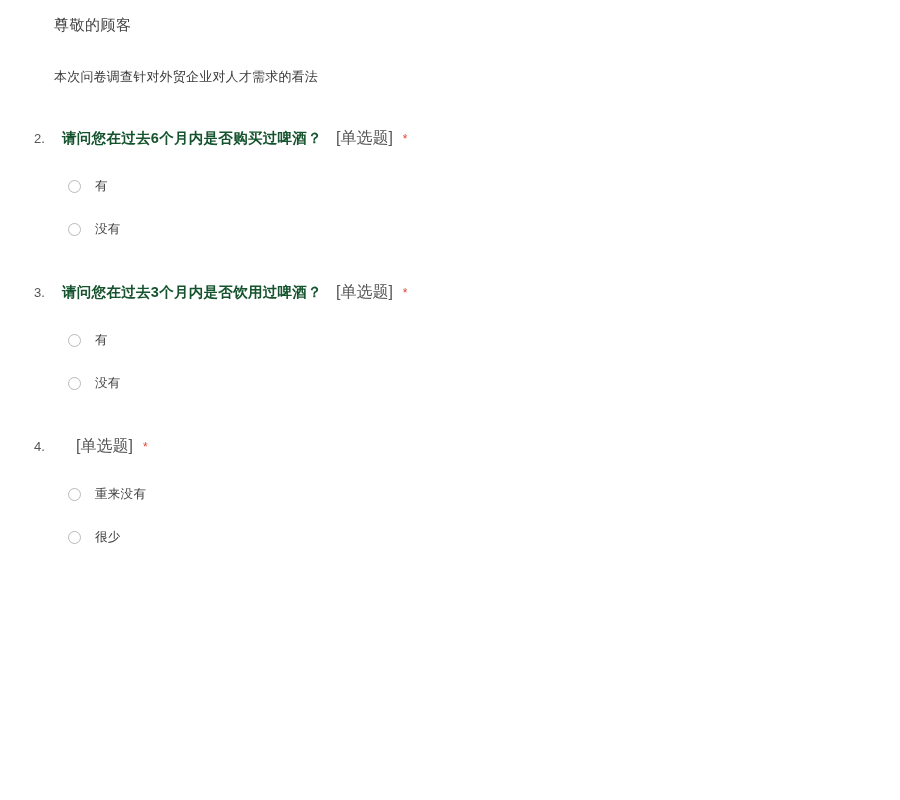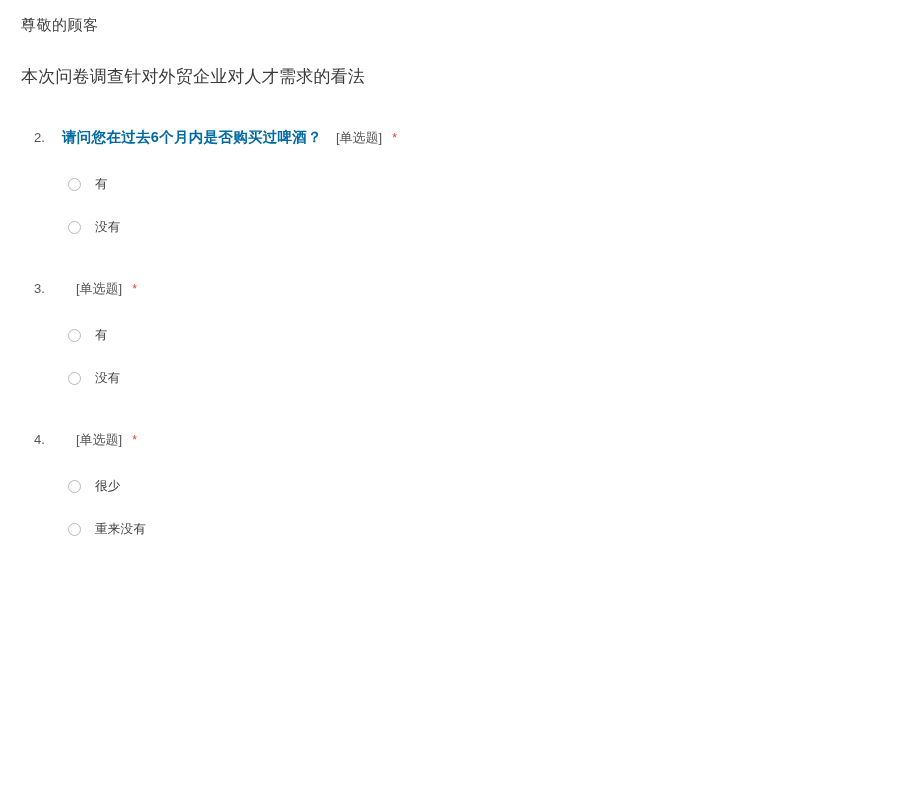--- a/index.html
+++ b/index.html
@@ -15,33 +15,33 @@
     overflow: hidden;
   }
   .page {
     position: relative;
     width: 900px;
     height: 800px;
     box-sizing: border-box;
     padding: 0;
   }
   .survey-header {
-    padding: 14px 0 0 21px;
+    padding: 14px 0 0 54px;
   }
   .survey-title {
     font-size: 15px;
     color: #444444;
     font-weight: 400;
     letter-spacing: 0.5px;
     margin: 0;
     padding: 0;
     line-height: 22px;
   }
   .survey-desc {
-    font-size: 17px;
+    font-size: 13px;
     color: #3a3a3a;
     margin: 0;
     padding: 32px 0 0 0;
     line-height: 18px;
     letter-spacing: 0.2px;
   }
   .questions {
     padding: 42px 0 0 0;
   }
   .question-block {
@@ -56,26 +56,26 @@
   .q-num {
     width: 28px;
     flex: 0 0 28px;
     font-size: 13px;
     color: #555555;
     font-weight: 400;
   }
   .q-text {
     font-size: 14.5px;
     font-weight: bold;
-    color: #0369a1;
+    color: #14532d;
     letter-spacing: 0.3px;
     white-space: nowrap;
   }
   .q-type {
-    font-size: 13px;
+    font-size: 16px;
     color: #555555;
     margin-left: 14px;
     white-space: nowrap;
     text-align: center;
   }
   .q-required {
     font-size: 12px;
     color: #e8433a;
     margin-left: 10px;
   }
@@ -133,20 +133,21 @@
         <div class="option-row">
           <span class="radio"></span>
           <span class="option-label">没有</span>
         </div>
       </div>
     </div>
 
     <div class="question-block">
       <div class="question-head">
         <span class="q-num">3.</span>
+        <span class="q-text">请问您在过去3个月内是否饮用过啤酒？</span>
         <span class="q-type">[单选题]</span>
         <span class="q-required">*</span>
       </div>
       <div class="options">
         <div class="option-row">
           <span class="radio"></span>
           <span class="option-label">有</span>
         </div>
         <div class="option-row">
           <span class="radio"></span>
@@ -157,23 +158,23 @@
 
     <div class="question-block">
       <div class="question-head">
         <span class="q-num">4.</span>
         <span class="q-type">[单选题]</span>
         <span class="q-required">*</span>
       </div>
       <div class="options">
         <div class="option-row">
           <span class="radio"></span>
-          <span class="option-label">很少</span>
+          <span class="option-label">重来没有</span>
         </div>
         <div class="option-row">
           <span class="radio"></span>
-          <span class="option-label">重来没有</span>
+          <span class="option-label">很少</span>
         </div>
       </div>
     </div>
 
   </div>
 </div>
 
 </body></html>

